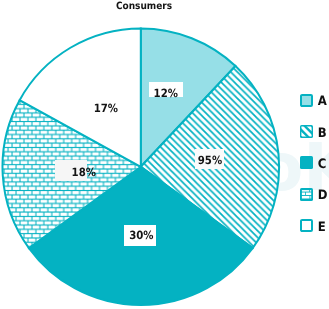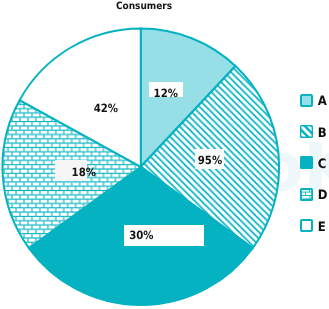--- a/index.html
+++ b/index.html
@@ -53,31 +53,31 @@
     </svg>
 
   <div class="pct" id="p0" style="left: 149px; top: 82px; width: 33.6px; height: 15px;">
       <span class="pct-box" style="background: rgb(255, 255, 255);"></span>
       <span class="pct-txt" style="left: 4.6px; top: 6.3px;">12%</span>
     </div>
   <div class="pct" id="p1" style="left: 195.3px; top: 149px; width: 28.5px; height: 20px;">
       <span class="pct-box" style="background: rgb(250, 251, 251);"></span>
       <span class="pct-txt" style="left: 2.5px; top: 6.3px;">95%</span>
     </div>
-  <div class="pct" id="p2" style="left: 123.9px; top: 224.5px; width: 32.5px; height: 21.5px; padding-left: 48px;">
+  <div class="pct" id="p2" style="left: 123.9px; top: 224.5px; width: 32.5px; height: 21.5px;">
       <span class="pct-box" style="background: rgb(255, 255, 255);"></span>
       <span class="pct-txt" style="left: 5.3px; top: 5.5px;">30%</span>
     </div>
   <div class="pct" id="p3" style="left: 54.6px; top: 160.2px; width: 32.5px; height: 21px;">
       <span class="pct-box" style="background: rgb(246, 246, 246);"></span>
       <span class="pct-txt" style="left: 17px; top: 7.3px;">18%</span>
     </div>
   <div class="pct" id="p4" style="left: 93.2px; top: 101.8px; width: 24px; height: 12px;">
       <span class="pct-box" style="background: transparent;"></span>
-      <span class="pct-txt" style="left: 0.5px; top: 1px;">42%</span>
+      <span class="pct-txt" style="left: 0.5px; top: 1px;">17%</span>
     </div>
 
   <div class="legend" id="legend">
       <div class="legend-item" style="left: 299px; top: 93px; width: 28px; height: 15px;">
         <div class="swatch" style="left: 1.2px; top: 1px;">
           <svg width="13" height="13" viewBox="0 0 13 13">
             <rect x="1" y="1" width="11" height="11" rx="1.1" fill="#96dfe7" stroke="#04b2c2" stroke-width="2"></rect>
           </svg>
         </div>
         <span class="legend-label" style="left: 18.8px; top: 2px;">A</span>

